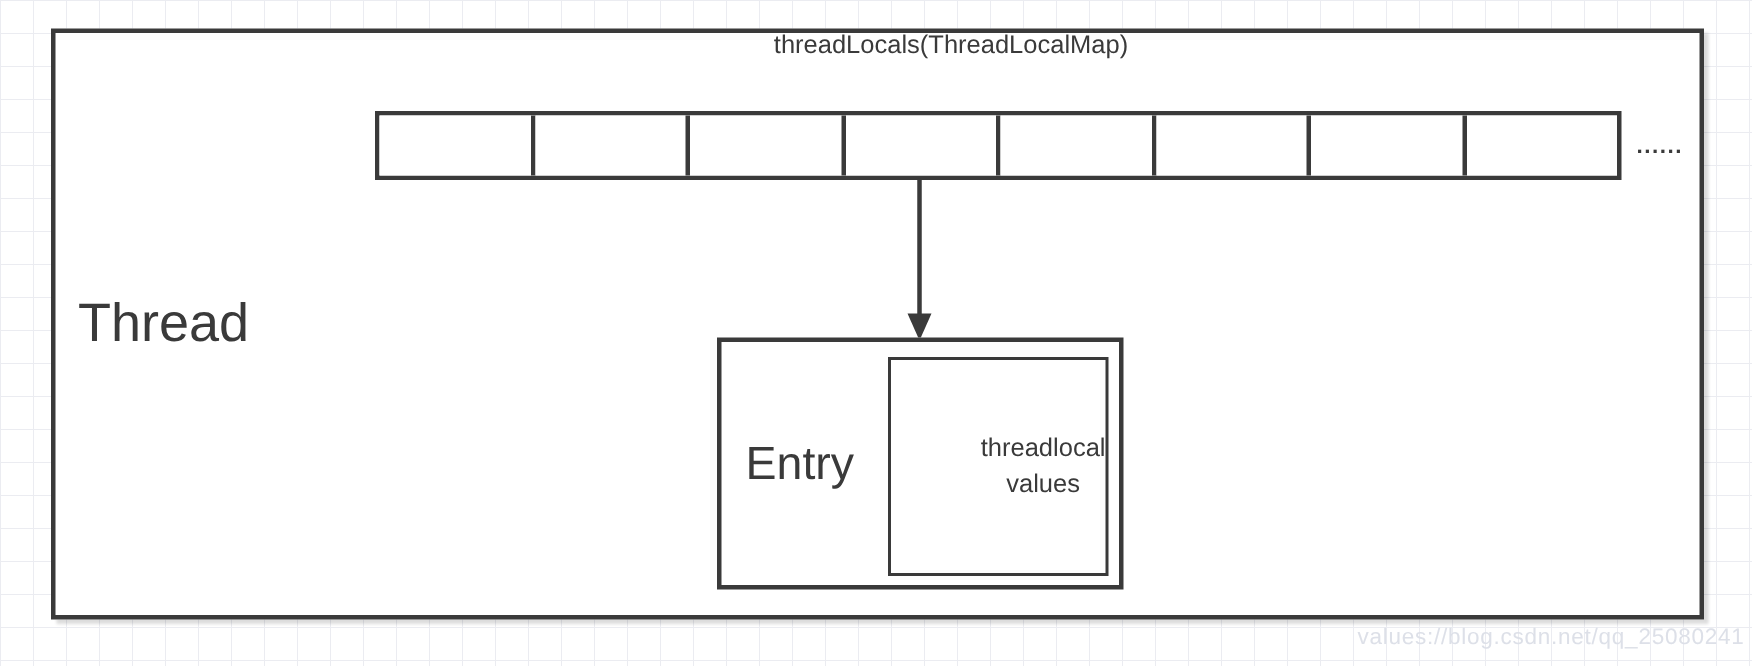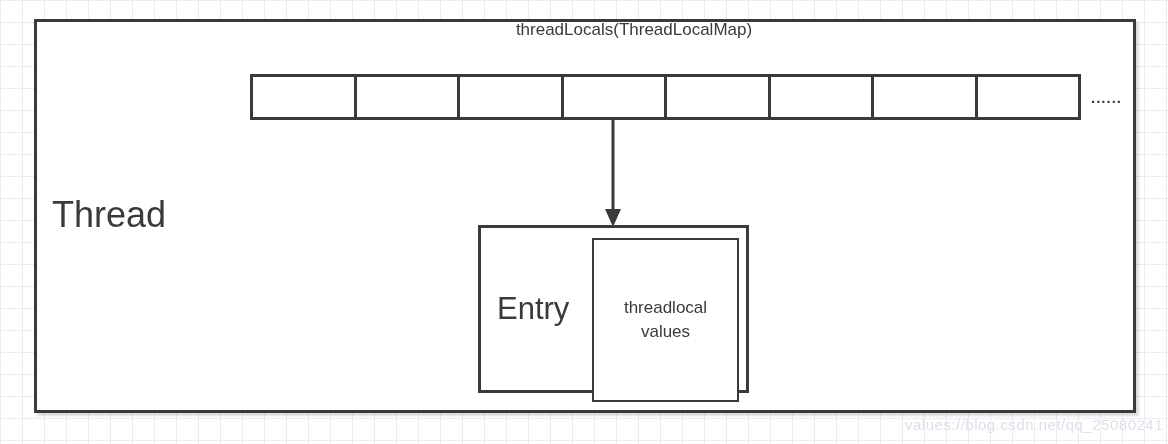--- a/index.html
+++ b/index.html
@@ -82,26 +82,26 @@
   .entry-label {
     position: absolute;
     left: 16px; top: 50%;
     transform: translateY(-50%);
     font-size: 31px;
     color: #3a3a3a;
   }
   .values-box {
     position: absolute;
     left: 111px; top: 10px;
-    width: 147px; height: 164px;
+    width: 147px; height: 146px;
     border: 2px solid #3a3a3a;
     background: #ffffff;
     display: flex;
     align-items: center;
-    justify-content: center;
+    justify-content: flex-end;
   }
   .values-text {
     text-align: center;
     font-size: 17px;
     line-height: 1.4;
     white-space: pre-line;
     color: #3a3a3a;
   }
   .watermark {
     position: absolute;

